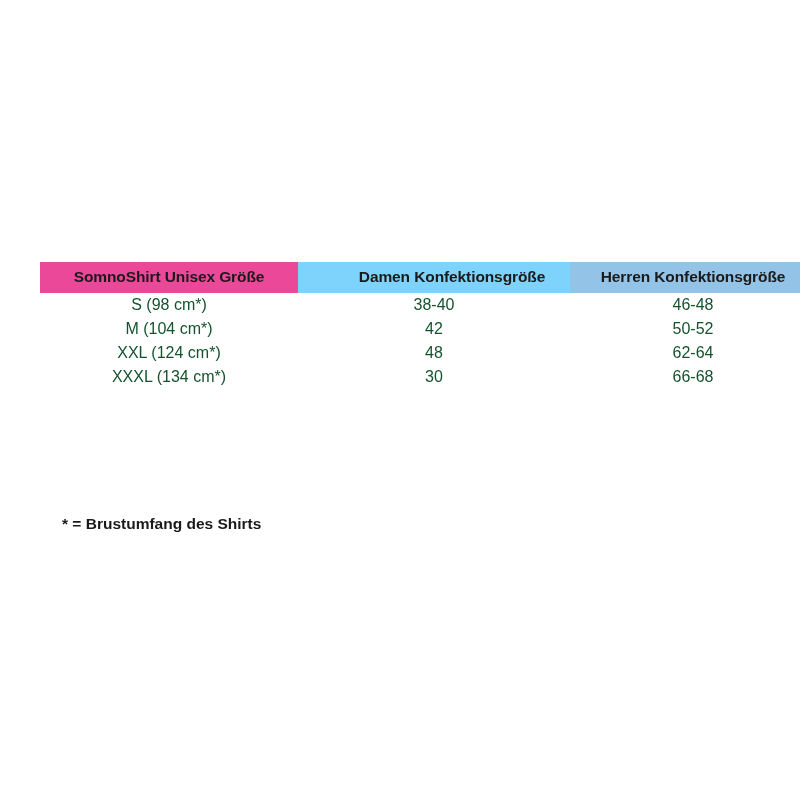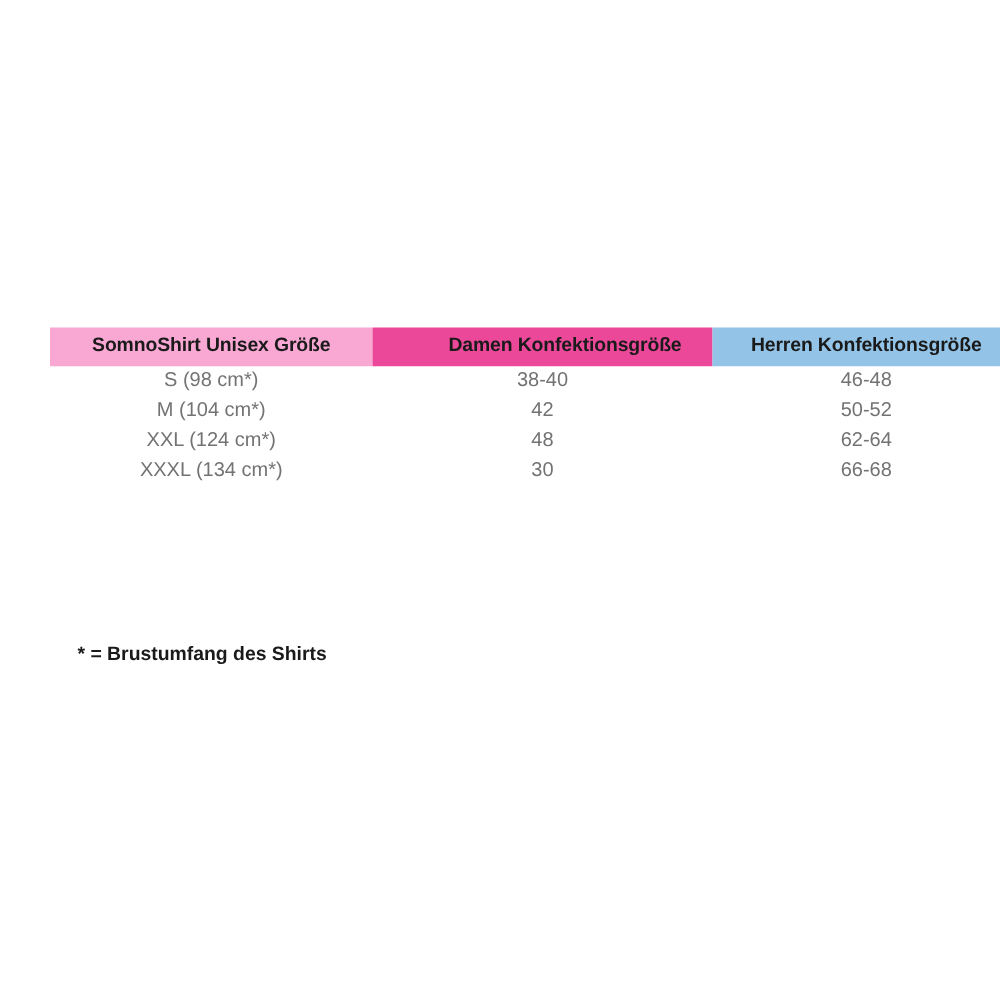--- a/index.html
+++ b/index.html
@@ -29,37 +29,37 @@
   }
   .size-table th {
     font-size: 15.5px;
     font-weight: bold;
     text-align: center;
     padding: 6px 2px 7px 2px;
     color: #1a1a1a;
     letter-spacing: -0.1px;
   }
   .size-table th.col-a {
-    background: #f9a8d4;
+    background: #ec4899;
     width: 254px;
   }
   .size-table th.col-b {
-    background: #ec4899;
+    background: #7dd3fc;
     width: 232px;
     padding-left: 38px;
   }
   .size-table th.col-c {
     background: #93c4e8;
     width: 242px;
   }
   .size-table td {
     font-size: 16px;
     text-align: center;
     padding: 3px 2px;
-    color: #737373;
+    color: #14532d;
     font-weight: normal;
   }
   .footnote {
     position: absolute;
     left: 62px;
     top: 515px;
     font-size: 15.5px;
     font-weight: bold;
     color: #1a1a1a;
   }

